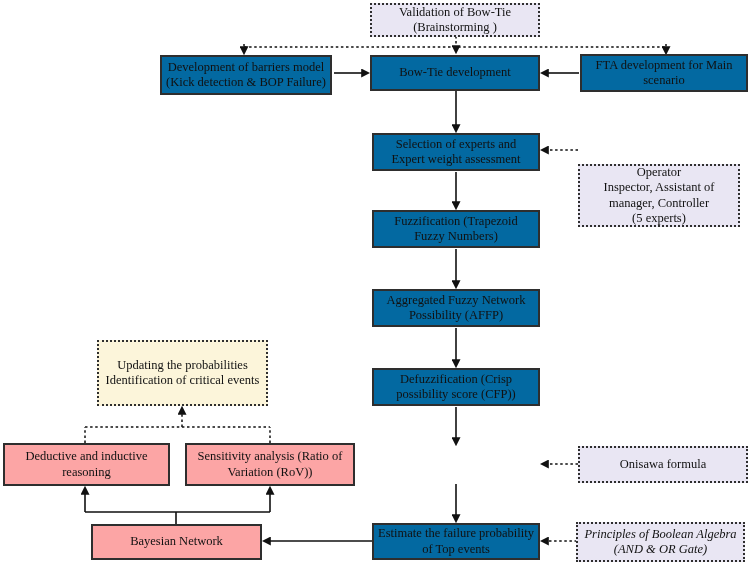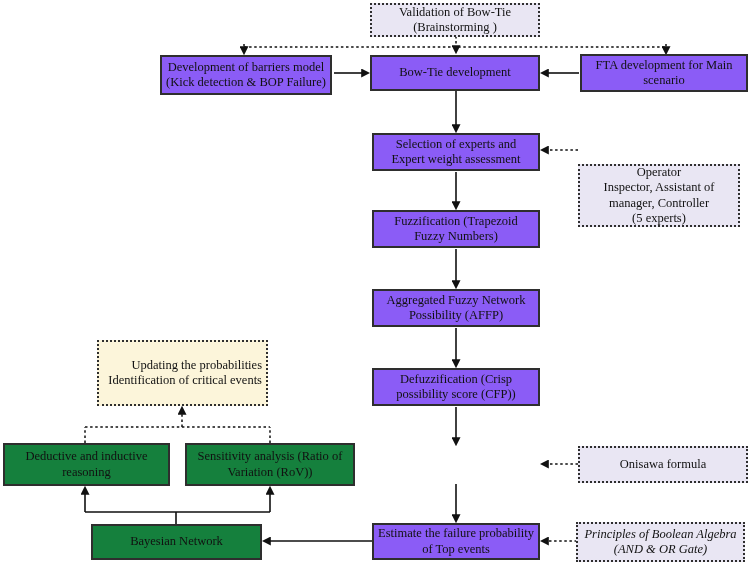--- a/index.html
+++ b/index.html
@@ -5,24 +5,24 @@
   html,body{margin:0;padding:0;background:#ffffff;}
   .canvas{
     position:relative;width:752px;height:565px;background:#ffffff;
     font-family:"Liberation Serif","DejaVu Serif",serif;color:#111;overflow:hidden;
   }
   .box{
     position:absolute;box-sizing:border-box;
     display:flex;flex-direction:column;align-items:center;justify-content:center;
     text-align:center;font-size:12.5px;line-height:1.22;padding:2px 4px;
   }
-  .solid  {border:2px solid #2e2e2e;background:#8b5cf6;}
+  .solid  {border:2px solid #2e2e2e;background:#0369a1;}
   .note   {border:2px dotted #2e2e2e;background:#e9e6f3;align-items:center;}
-  .cream  {border:2px dotted #2e2e2e;background:#fcf5da;align-items:flex-end;}
-  .orange {border:2px solid #2e2e2e;background:#15803d;}
+  .cream  {border:2px dotted #2e2e2e;background:#fcf5da;}
+  .orange {border:2px solid #2e2e2e;background:#fca5a5;}
 
   .b-validation {left:370px;top:3px;  width:170px;height:34px;}
   .b-barriers   {left:160px;top:55px; width:172px;height:40px;}
   .b-bowtie     {left:370px;top:55px; width:170px;height:36px;}
   .b-fta        {left:580px;top:54px; width:168px;height:38px;}
   .b-selection  {left:372px;top:133px;width:168px;height:38px;justify-content:flex-end;}
   .b-experts    {left:578px;top:120px;width:162px;height:63px;margin-top:44px;}
   .b-fuzz       {left:372px;top:210px;width:168px;height:38px;}
   .b-affp       {left:372px;top:289px;width:168px;height:38px;}
   .b-defuzz     {left:372px;top:368px;width:168px;height:38px;}

